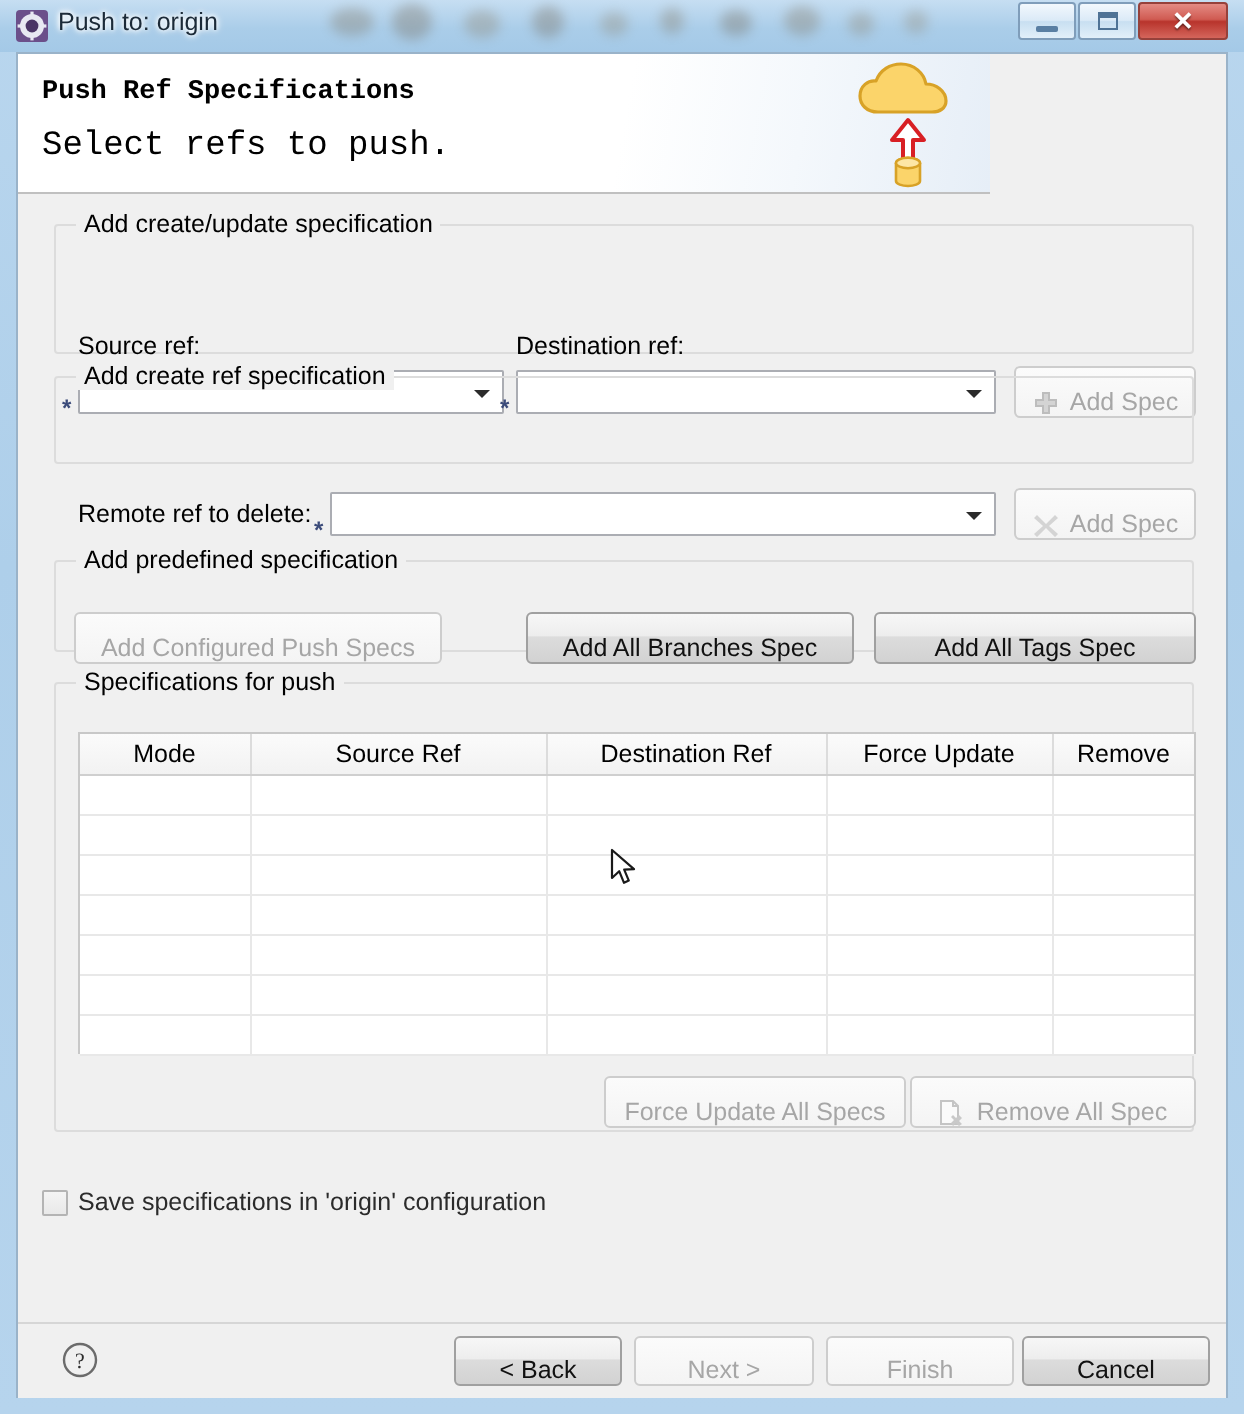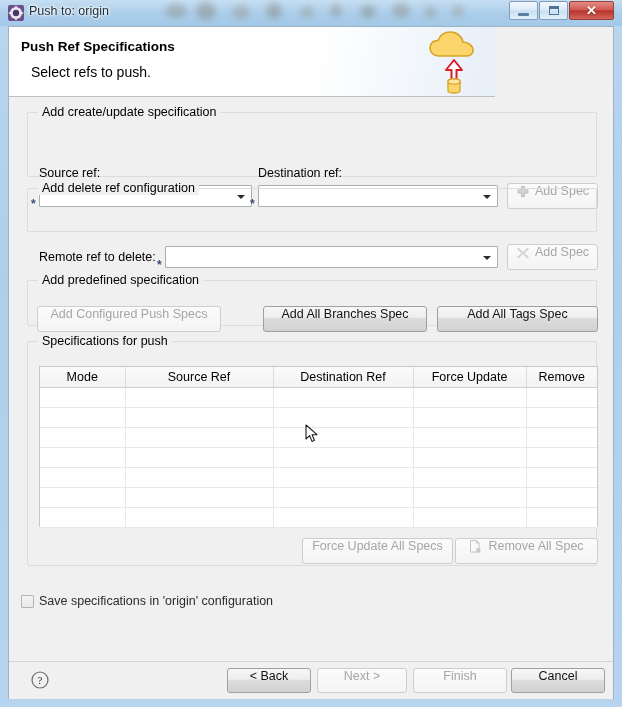--- a/index.html
+++ b/index.html
@@ -114,32 +114,33 @@
   }
 
   
   #banner {
     position: absolute;
     left: 0; top: 0;
     width: 486px; height: 70px;
     background: linear-gradient(100deg, #ffffff 0%, #ffffff 62%, #f4f8fc 80%, #e6eef7 100%);
     border-bottom: 1px solid #c0c0c0;
     box-sizing: border-box;
+    font-family: Liberation Mono, monospace;
   }
   #banner-title {
     position: absolute;
     left: 12px; top: 12px;
     font-size: 13.5px;
     font-weight: bold;
     color: #000;
   }
   #banner-sub {
     position: absolute;
-    left: 22px; top: 37px;
-    font-size: 14px;
+    left: 12px; top: 37px;
+    font-size: 17px;
     color: #000;
   }
   #banner-icon {
     position: absolute;
     right: 12px; top: 3px;
     width: 58px; height: 64px;
   }
 
   
   #body {
@@ -210,21 +211,21 @@
     position: absolute;
     box-sizing: border-box;
     border: 1px solid #a0a0a0;
     border-radius: 3px;
     background: linear-gradient(180deg, #f7f7f7 0%, #ededed 45%, #dcdcdc 48%, #d2d2d2 100%);
     font-size: 12.5px;
     color: #111111;
     text-align: center;
     white-space: nowrap;
     display: flex;
-    align-items: flex-start;
+    align-items: flex-end;
     justify-content: center;
   }
   .btn.disabled {
     border-color: #cdcdcd;
     background: linear-gradient(180deg, #fbfbfb 0%, #f4f4f4 100%);
     color: #a6a6a6;
   }
   .btn .blabel { display: inline-block; }
   .btn .bicon {
     display: inline-block;
@@ -388,21 +389,21 @@
       <div class="btn disabled" style="left:498px; top:85px; width:91px; height:26px;">
         <span class="bicon">
           <svg width="14" height="14" viewBox="0 0 14 14">
             <path d="M5.5 1.5 h3 v3.5 h3.5 v3 h-3.5 v3.5 h-3 v-3.5 h-3.5 v-3 h3.5 z" fill="#d4d4d4" stroke="#bdbdbd" stroke-width="1"></path>
           </svg>
         </span>
         <span class="blabel">Add Spec</span>
       </div>
 
       <div class="group" style="left:18px; top:90px; width:570px; height:44px; top:90px;">
-        <span class="group-label">Add delete ref configuration</span>
+        <span class="group-label">Add create ref specification</span>
       </div>
       <span class="field-label" style="left:30px; top:152px;">Remote ref to delete:</span>
       <div class="combo" style="left:156px; top:148px; width:333px;">
         <span class="ctext"></span>
         <span class="arrow"></span>
       </div>
       <span class="req-star" style="left:148px; top:160px;">*</span>
 
       <div class="btn disabled" style="left:498px; top:146px; width:91px; height:26px;">
         <span class="bicon">

